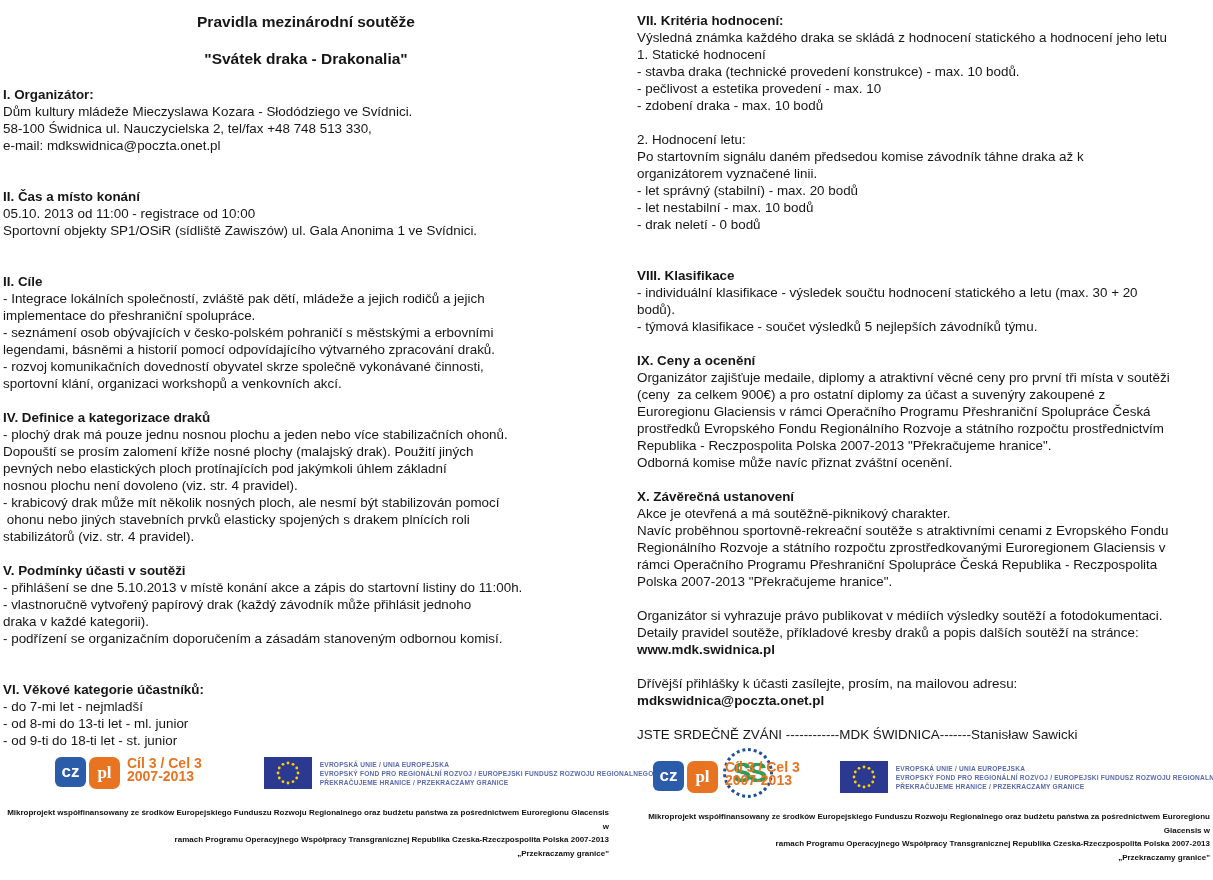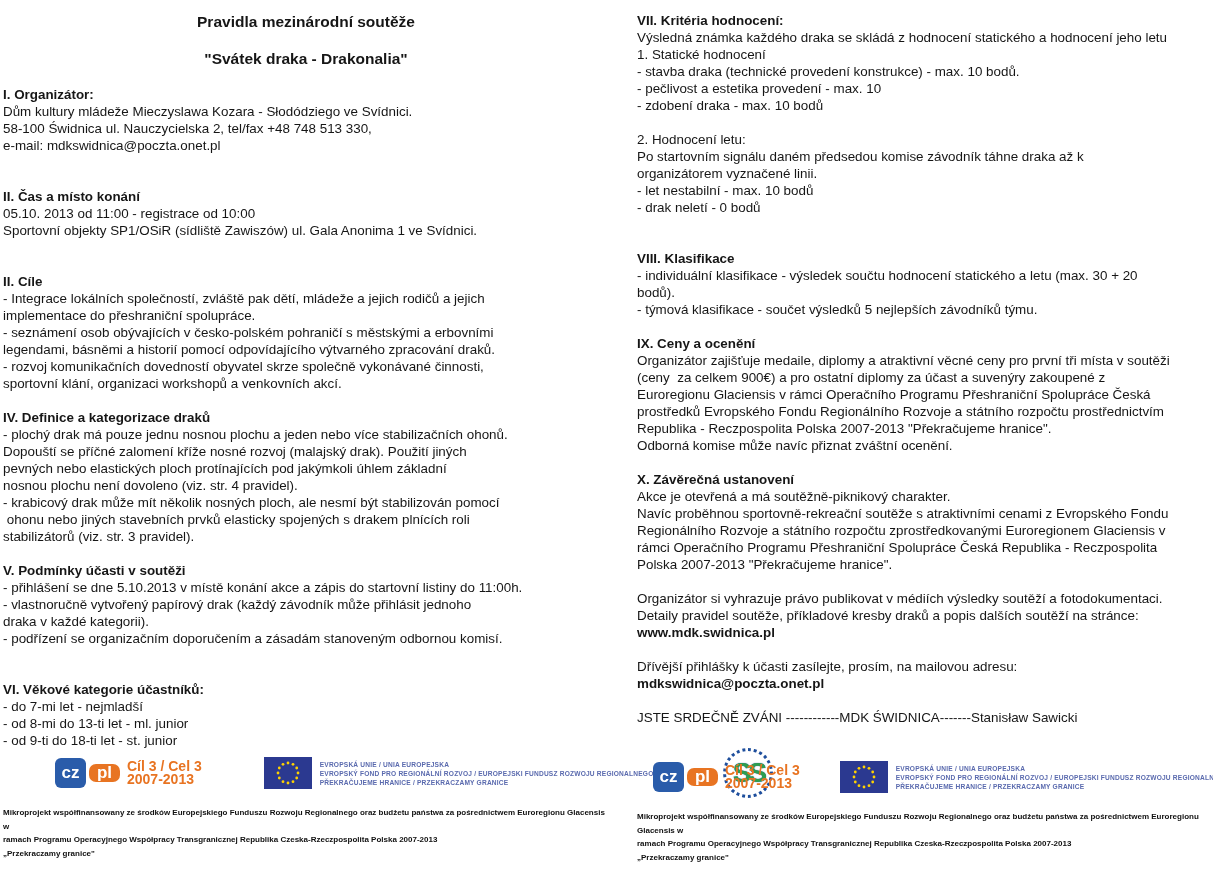--- a/index.html
+++ b/index.html
@@ -17,48 +17,48 @@
   .text-line.bold{font-weight:bold;}
   .line-gap{height:17px;}
 
   .footer{position:absolute;}
   .footer-left{left:3px;top:746px;width:606px;}
   .footer-right{left:637px;top:750px;width:573px;}
   .logos{display:flex;align-items:center;height:54px;}
   .footer-left .logos{padding-left:52px;}
   .footer-right .logos{padding-left:16px;}
 
-  .czpl{display:flex;align-items:center;}
+  .czpl{display:flex;}
   .cz-badge,.pl-badge{
     width:31px;height:30px;border-radius:6px;color:#fff;font-weight:bold;font-size:17px;
     display:flex;align-items:center;justify-content:center;
   }
   .cz-badge{background:var(--cz_blue,#2a5caa);}
-  .pl-badge{background:var(--pl_orange,#e87422);margin-left:3px;height:18px;border-radius:7px;}
+  .pl-badge{background:var(--pl_orange,#e87422);margin-left:3px;height:32px;border-radius:7px;font-family:Liberation Serif, serif;}
   .program-label{margin-left:7px;color:var(--pl_orange,#e87422);font-weight:bold;font-size:14px;line-height:13px;white-space:pre;}
 
   .eu{display:flex;align-items:center;}
   .footer-left .eu{margin-left:62px;}
   .footer-right .eu{margin-left:40px;}
   .eu-flag{width:48px;height:32px;background:var(--eu_blue,#2b3990);flex:0 0 auto;}
   .eu-lines{margin-left:8px;color:var(--eu_text,#5a6aae);font-size:6.6px;line-height:9px;white-space:pre;font-weight:bold;letter-spacing:.2px;}
 
   .glacensis{
     width:50px;height:50px;border-radius:50%;
     border:3px dotted var(--glacensis_blue,#1e4e9c);
     display:flex;align-items:center;justify-content:center;box-sizing:border-box;
     background:#fff;flex:0 0 auto;
   }
   .footer-left .glacensis{margin-left:70px;}
   .glacensis span{
     color:var(--glacensis_green,#2e9e4f);font-weight:bold;font-size:28px;letter-spacing:-3px;
     text-shadow:0 0 1px var(--glacensis_blue,#1e4e9c);
   }
 
-  .footer-note{margin-top:6px;text-align:left;font-size:8px;line-height:13.5px;font-weight:bold;color:#111;}
+  .footer-note{margin-top:6px;text-align:right;font-size:8px;line-height:13.5px;font-weight:bold;color:#111;}
 </style>
 </head>
 <body>
 
 <div class="col col-left" id="left-col">
     <div class="doc-title">Pravidla mezinárodní soutěže</div>
     <div class="line-gap"></div>
     <div class="doc-title">"Svátek draka - Drakonalia"</div>
     <div class="line-gap"></div>
     <div class="sec-heading">I. Organizátor:</div>
@@ -75,26 +75,26 @@
     <div class="sec-heading">II. Cíle</div>
     <div class="text-line">- Integrace lokálních společností, zvláště pak dětí, mládeže a jejich rodičů a jejich</div>
     <div class="text-line">implementace do přeshraniční spolupráce.</div>
     <div class="text-line">- seznámení osob obývajících v česko-polském pohraničí s městskými a erbovními</div>
     <div class="text-line">legendami, básněmi a historií pomocí odpovídajícího výtvarného zpracování draků.</div>
     <div class="text-line">- rozvoj komunikačních dovedností obyvatel skrze společně vykonávané činnosti,</div>
     <div class="text-line">sportovní klání, organizaci workshopů a venkovních akcí.</div>
     <div class="line-gap"></div>
     <div class="sec-heading">IV. Definice a kategorizace draků</div>
     <div class="text-line">- plochý drak má pouze jednu nosnou plochu a jeden nebo více stabilizačních ohonů.</div>
-    <div class="text-line">Dopouští se příčné zalomení kříže nosné rozvoj (malajský drak). Použití jiných</div>
+    <div class="text-line">Dopouští se prosím zalomení kříže nosné plochy (malajský drak). Použití jiných</div>
     <div class="text-line">pevných nebo elastických ploch protínajících pod jakýmkoli úhlem základní</div>
     <div class="text-line">nosnou plochu není dovoleno (viz. str. 4 pravidel).</div>
     <div class="text-line">- krabicový drak může mít několik nosných ploch, ale nesmí být stabilizován pomocí</div>
     <div class="text-line"> ohonu nebo jiných stavebních prvků elasticky spojených s drakem plnících roli</div>
-    <div class="text-line">stabilizátorů (viz. str. 3 pravidel).</div>
+    <div class="text-line">stabilizátorů (viz. str. 4 pravidel).</div>
     <div class="line-gap"></div>
     <div class="sec-heading">V. Podmínky účasti v soutěži</div>
     <div class="text-line">- přihlášení se dne 5.10.2013 v místě konání akce a zápis do startovní listiny do 11:00h.</div>
     <div class="text-line">- vlastnoručně vytvořený papírový drak (každý závodník může přihlásit jednoho</div>
     <div class="text-line">draka v každé kategorii).</div>
     <div class="text-line">- podřízení se organizačním doporučením a zásadám stanoveným odbornou komisí.</div>
     <div class="line-gap"></div>
     <div class="line-gap"></div>
     <div class="sec-heading">VI. Věkové kategorie účastníků:</div>
     <div class="text-line">- do 7-mi let - nejmladší</div>
@@ -106,20 +106,21 @@
     <div class="sec-heading">VII. Kritéria hodnocení:</div>
     <div class="text-line">Výsledná známka každého draka se skládá z hodnocení statického a hodnocení jeho letu</div>
     <div class="text-line">1. Statické hodnocení</div>
     <div class="text-line">- stavba draka (technické provedení konstrukce) - max. 10 bodů.</div>
     <div class="text-line">- pečlivost a estetika provedení - max. 10</div>
     <div class="text-line">- zdobení draka - max. 10 bodů</div>
     <div class="line-gap"></div>
     <div class="text-line">2. Hodnocení letu:</div>
     <div class="text-line">Po startovním signálu daném předsedou komise závodník táhne draka až k</div>
     <div class="text-line">organizátorem vyznačené linii.</div>
+    <div class="text-line">- let správný (stabilní) - max. 20 bodů</div>
     <div class="text-line">- let nestabilní - max. 10 bodů</div>
     <div class="text-line">- drak neletí - 0 bodů</div>
     <div class="line-gap"></div>
     <div class="line-gap"></div>
     <div class="sec-heading">VIII. Klasifikace</div>
     <div class="text-line">- individuální klasifikace - výsledek součtu hodnocení statického a letu (max. 30 + 20</div>
     <div class="text-line">bodů).</div>
     <div class="text-line">- týmová klasifikace - součet výsledků 5 nejlepších závodníků týmu.</div>
     <div class="line-gap"></div>
     <div class="sec-heading">IX. Ceny a ocenění</div>

